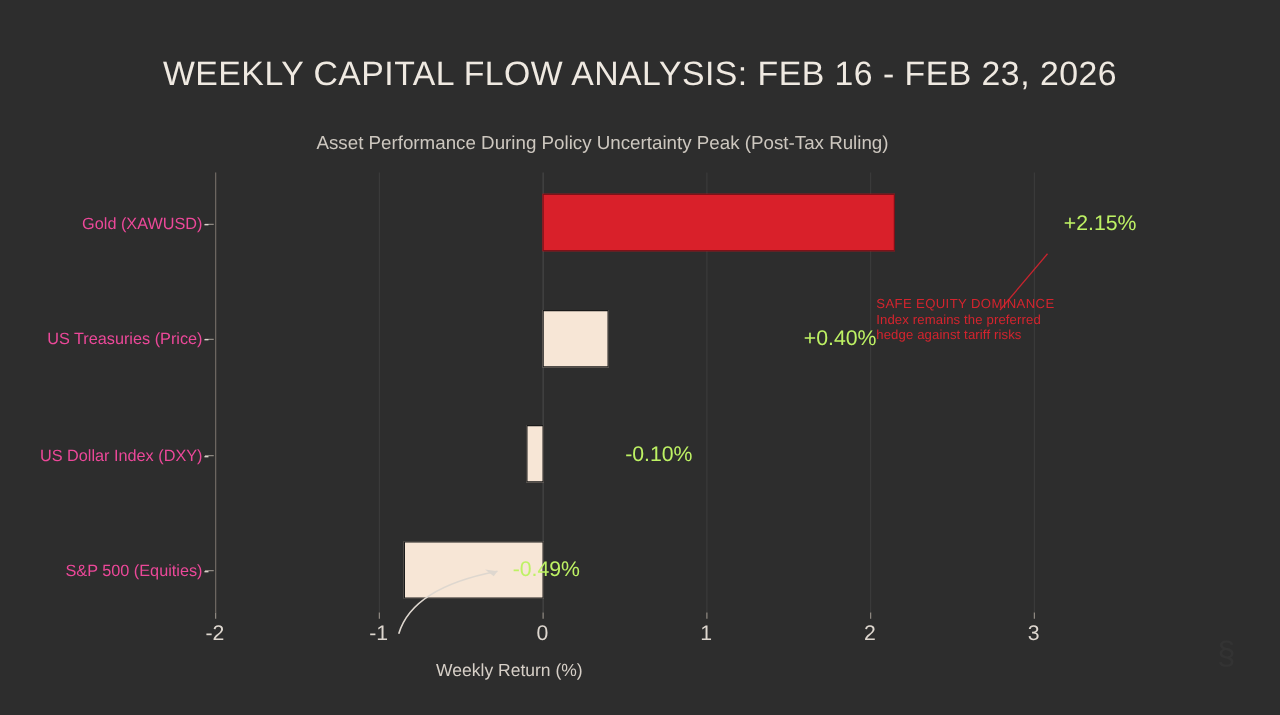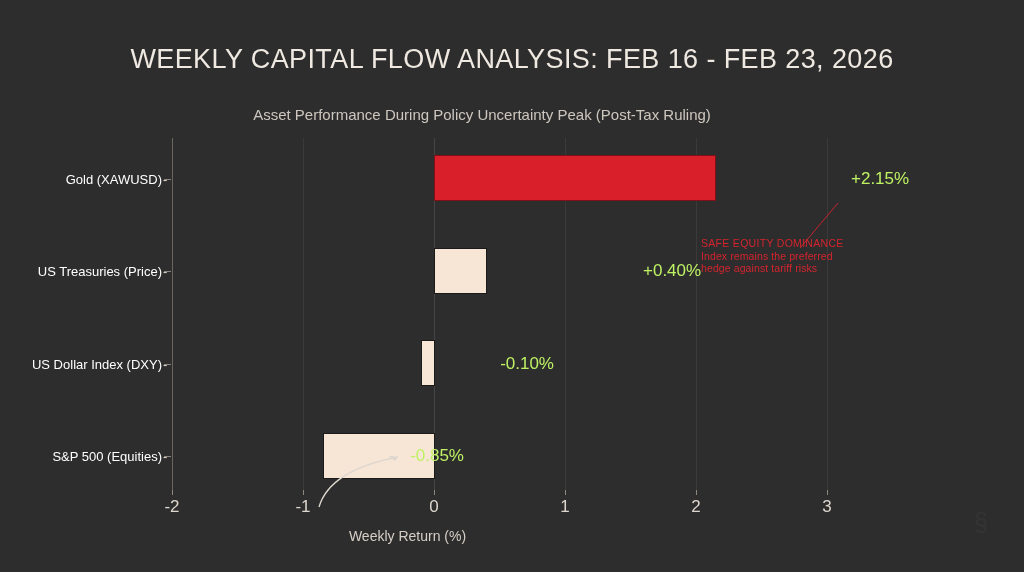--- a/index.html
+++ b/index.html
@@ -59,21 +59,21 @@
     position:absolute;
     border:1px solid #1a1a1a;
   }
   .bar.cream { background:#f7e6d6; }
   .bar.red   { background:#d9202a; border-color:#7e1118; }
 
   
   .ylabel {
     position:absolute;
     text-align:right;
-    font-size:13px; color:#ffffff;
+    font-size:13px; color:#ec4899;
     white-space:nowrap;
     transform:translateY(-50%);
   }
   .ytickdash {
     position:absolute; font-size:13px; color:#dfd8d0;
     transform:translateY(-50%);
   }
   .xlabel {
     position:absolute;
     font-size:17px; color:#ded7cf;
@@ -174,21 +174,21 @@
   <div class="xlabel" style="left:434px; top:497px">0</div>
   <div class="xlabel" style="left:565px; top:497px">1</div>
   <div class="xlabel" style="left:696px; top:497px">2</div>
   <div class="xlabel" style="left:827px; top:497px">3</div>
 
   <div id="axis-title">Weekly Return (%)</div>
 
   <div class="vlabel right" style="left:851px; top:179px">+2.15%</div>
   <div class="vlabel right" style="left:643px; top:271px">+0.40%</div>
   <div class="vlabel left" style="left:554px; top:364px">-0.10%</div>
-  <div class="vlabel left" style="left:464px; top:456px">-0.85%</div>
+  <div class="vlabel left" style="left:464px; top:456px">-0.49%</div>
 
   <svg id="overlay">
     <path d="M 838 203 Q 822 222 800 248" stroke="#c8242e" stroke-width="1" fill="none"></path>
     <path d="M 319 507 Q 330 470 398 457" stroke="#ded7cf" stroke-width="1.3" fill="none"></path>
     <path d="M 398 457 l -10 -1.5 l 7 5.5 z" fill="#ded7cf"></path>
   </svg>
 
   <div id="ann-red">
     <div class="hdr">SAFE EQUITY DOMINANCE</div>
     <div>Index remains the preferred</div>

